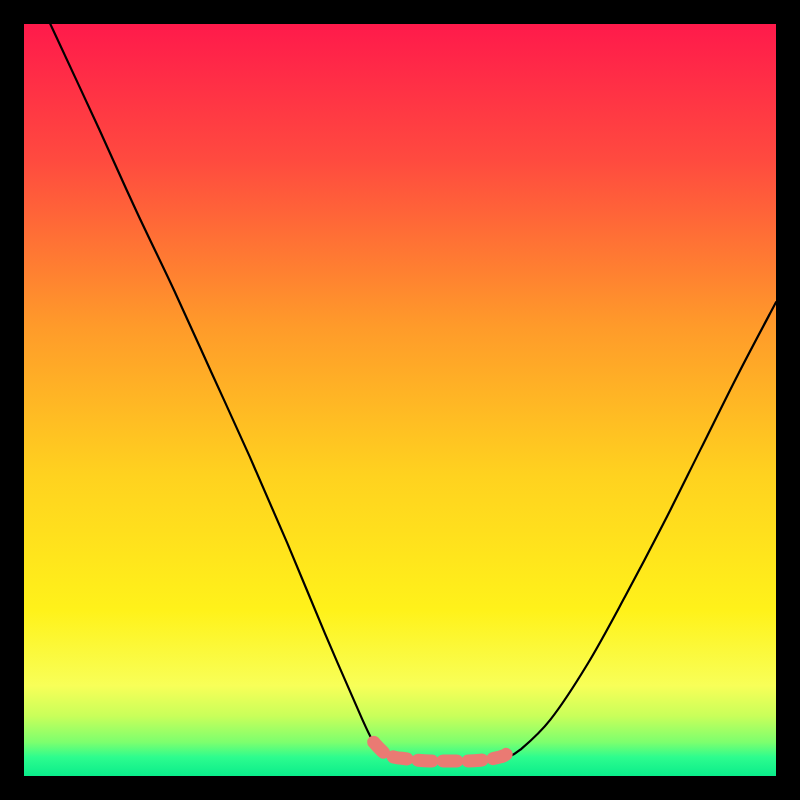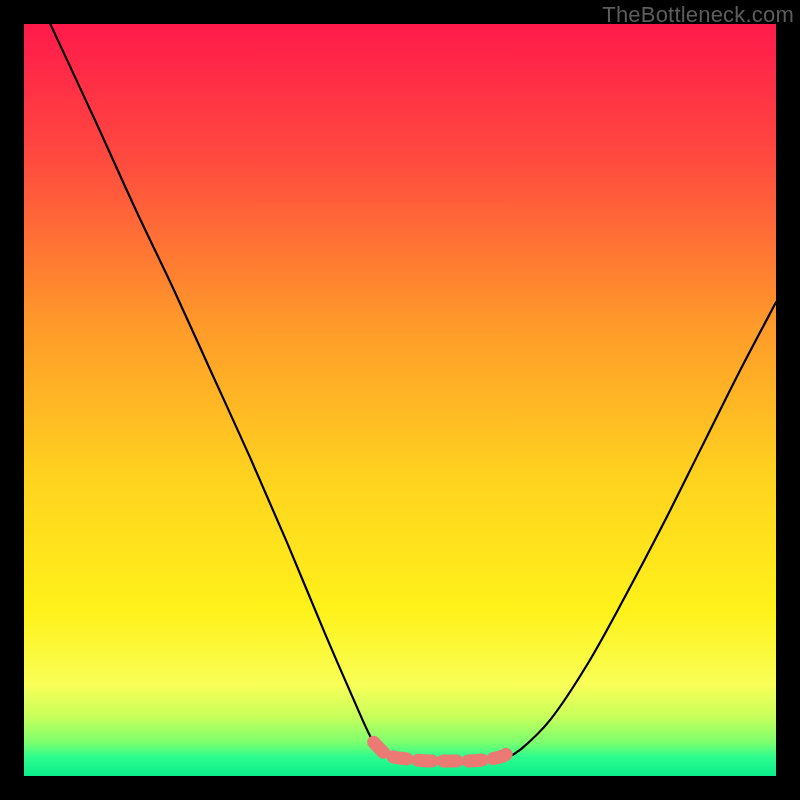--- a/index.html
+++ b/index.html
@@ -40,21 +40,20 @@
   }
   svg {
     display: block;
   }
 </style>
 </head>
 <body>
 
 <div class="frame">
 
-  <div class="watermark">TheBottleneck.com</div>
 
   <div class="plot-area">
     <svg id="chart-svg" width="752" height="752" viewBox="0 0 752 752">
       <defs>
         <linearGradient id="bg-grad" x1="0" y1="0" x2="0" y2="1">
             <stop offset="0%" stop-color="#ff1a4b"></stop>
             <stop offset="18%" stop-color="#ff4a3f"></stop>
             <stop offset="40%" stop-color="#ff9a2a"></stop>
             <stop offset="60%" stop-color="#ffd21f"></stop>
             <stop offset="78%" stop-color="#fff21a"></stop>

